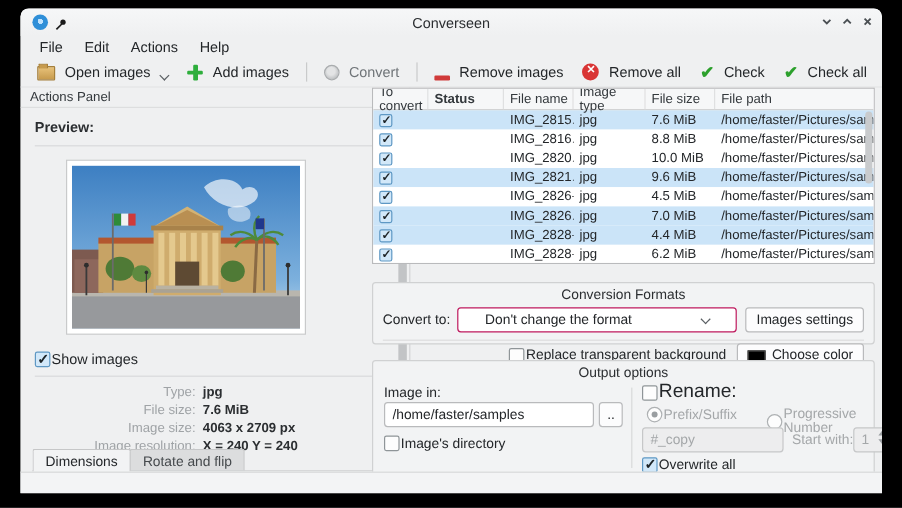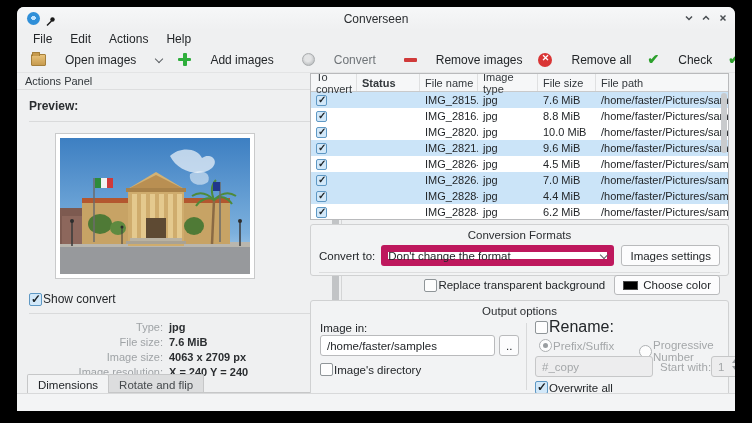--- a/index.html
+++ b/index.html
@@ -10,21 +10,21 @@
   .appicon{ position:absolute; left:10px; top:5px; width:13px; height:13px; border-radius:50%; background:radial-gradient(circle at 50% 45%, #bfe3ff 0 22%, #2f8fd8 23% 70%, #1d6fb3 100%); }
   .pinicon{ position:absolute; left:28px; top:6px; }
   .wtitle{ position:absolute; left:0; right:0; text-align:center; font-size:12px; color:#2b2e31; }
   .wbtns{ position:absolute; right:6px; top:4px; display:flex; gap:4px; }
   .wbtn{ width:13px; height:13px; display:flex; align-items:center; justify-content:center; cursor:default; }
   
   .menubar{ position:absolute; top:23px; left:0; right:0; height:17px; display:flex; align-items:center; padding-left:8px; gap:2px; font-size:12px; }
   .menu-item{ padding:1px 8px; border-radius:2px; }
   
   .toolbar{ position:absolute; top:40px; left:0; right:0; height:26px; display:flex; align-items:center; padding-left:6px; font-size:12px; border-bottom:1px solid #e3e4e5; }
-  .tbtn{ display:flex; align-items:center; gap:19px; padding:3px 8px; border-radius:3px; white-space:nowrap; }
+  .tbtn{ display:flex; align-items:flex-end; gap:8px; padding:3px 8px; border-radius:3px; white-space:nowrap; }
   .tsep{ width:1px; height:16px; background:#c9cacb; margin:0 6px; }
   .chev{ width:7px; height:7px; display:inline-block; position:relative; }
   .chev::after{ content:""; position:absolute; left:1px; top:0; width:5px; height:5px; border-right:1.4px solid #5b6064; border-bottom:1.4px solid #5b6064; transform:rotate(45deg); }
   
   .content{ position:absolute; top:66px; left:0; right:0; bottom:18px; }
   .statusbar{ position:absolute; left:0; right:0; bottom:0; height:18px; background:#f3f4f5; border-top:1px solid #d8d9da; }
   
   .dock{ position:absolute; left:0; top:0; bottom:0; width:325px; border-right:1px solid #d4d5d6; }
   .dock-header{ position:absolute; top:0; left:0; right:0; height:17px; font-size:11px; display:flex; align-items:center; padding:0 8px; color:#33383c; border-bottom:1px solid #dddedf; }
   .dock-float{ margin-left:auto; color:#8d9194; font-size:9px; }
@@ -66,21 +66,21 @@
   .td{ padding-left:5px; white-space:nowrap; overflow:hidden; text-overflow:ellipsis; display:flex; align-items:center; height:100%; }
   .c0{ width:46px; } .c1{ width:63px;font-weight:bold; } .c2{ width:58px; } .c3{ width:60px; } .c4{ width:58px; } .c5{ flex:1; }
   .tscroll{ position:absolute; right:1px; top:19px; width:6px; height:60px; border-radius:3px; background:#c9cbcd; }
   
   .gbox{ position:absolute; left:0; right:0; background:#f2f3f4; border:1px solid #d0d1d2; border-radius:3px; }
   .gtitle{ text-align:center; font-size:11.5px; color:#2b2e31; padding-top:4px; }
   .row{ display:flex; align-items:center; }
   .btn{ background:#fcfcfd; border:1px solid #b9babc; border-radius:3px; font-size:11.5px; padding:3px 8px; display:flex; align-items:center; gap:5px; white-space:nowrap; color:#232629; }
   .input{ background:#fff; border:1px solid #b9babc; border-radius:3px; font-size:11.5px; padding:3px 6px; font-family:"Liberation Sans",sans-serif; color:#232629; }
   .input.disabled{ background:#ededee; color:#a4a7a9; border-color:#c6c7c8; }
-  .select{ background:#fff; border:7px solid #be185d; border-radius:3px; font-size:11.5px; padding:3px 0; display:flex; align-items:center; }
+  .select{ background:#fff; border:1px solid #be185d; border-radius:3px; font-size:11.5px; padding:3px 22px; display:flex; align-items:center; }
   .select .chev{ margin-left:auto; }
   .colorchip{ width:15px; height:9px; background:#000; border:1px solid #4a4a4a; }
   .spin{ position:relative; width:30px; }
   .spin .arrows{ position:absolute; right:3px; top:3px; display:flex; flex-direction:column; gap:3px; }
   .arr-up{ width:0;height:0;border-left:3px solid transparent;border-right:3px solid transparent;border-bottom:4px solid #9a9ea1;}
   .arr-dn{ width:0;height:0;border-left:3px solid transparent;border-right:3px solid transparent;border-top:4px solid #9a9ea1;}
   .vline{ position:absolute; top:22px; bottom:6px; width:1px; background:#d8d9da; }
   
   .ic{ display:inline-block; flex:0 0 auto; }
   .ic-plus{ position:relative; width:13px; height:13px; }
@@ -246,21 +246,21 @@
               <circle cx="12" cy="83" r="2" fill="#2d2d2d"></circle>
             <line x1="180" y1="108" x2="180" y2="84" stroke="#3a3a3a" stroke-width="1.5"></line>
               <circle cx="180" cy="83" r="2" fill="#2d2d2d"></circle>
             <line x1="62" y1="106" x2="62" y2="90" stroke="#3a3a3a" stroke-width="1"></line>
               <circle cx="62" cy="89" r="1.5" fill="#2d2d2d"></circle>
           </svg>
         </div>
 
         <label class="cb" style="position:absolute; left:12px; top:201px;">
           <span class="box checked"></span>
-          <span>Show convert</span>
+          <span>Show images</span>
         </label>
         <div class="hr" style="top:222px"></div>
 
         <div class="info-row" style="top:230px">
           <span class="lab">Type:</span>
           <span class="val">jpg</span>
         </div>
         <div class="info-row" style="top:245px">
           <span class="lab">File size:</span>
           <span class="val">7.6 MiB</span>
@@ -377,21 +377,21 @@
             </div>
           <div class="td c1"></div>
           <div class="td c2">IMG_2828-3.jpg</div>
           <div class="td c3">jpg</div>
           <div class="td c4">6.2 MiB</div>
           <div class="td c5">/home/faster/Pictures/samples</div>
         </div>
         <div class="tscroll"></div>
       </div>
 
-      <div class="gbox" style="top:151px; height:52px;">
+      <div class="gbox" style="top:162px; height:52px;">
         <div class="gtitle">Conversion Formats</div>
         <div class="row" style="position:absolute; left:8px; right:8px; top:20px;">
           <span style="font-size:11.5px; margin-right:6px;">Convert to:</span>
           <div class="select" style="flex:1; height:21px;">
             <span>Don't change the format</span>
             <span class="chev"></span>
           </div>
           <div class="btn" style="margin-left:7px; height:21px;">
             <span>Images settings</span>
           </div>

